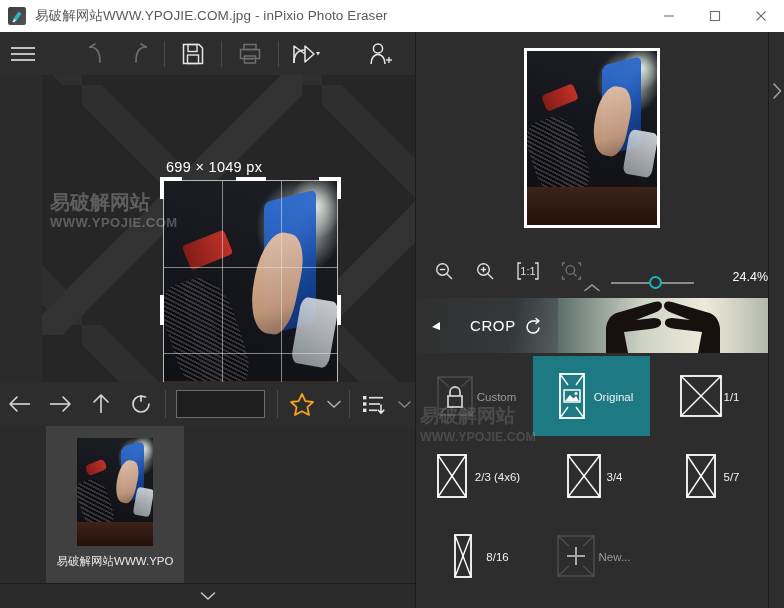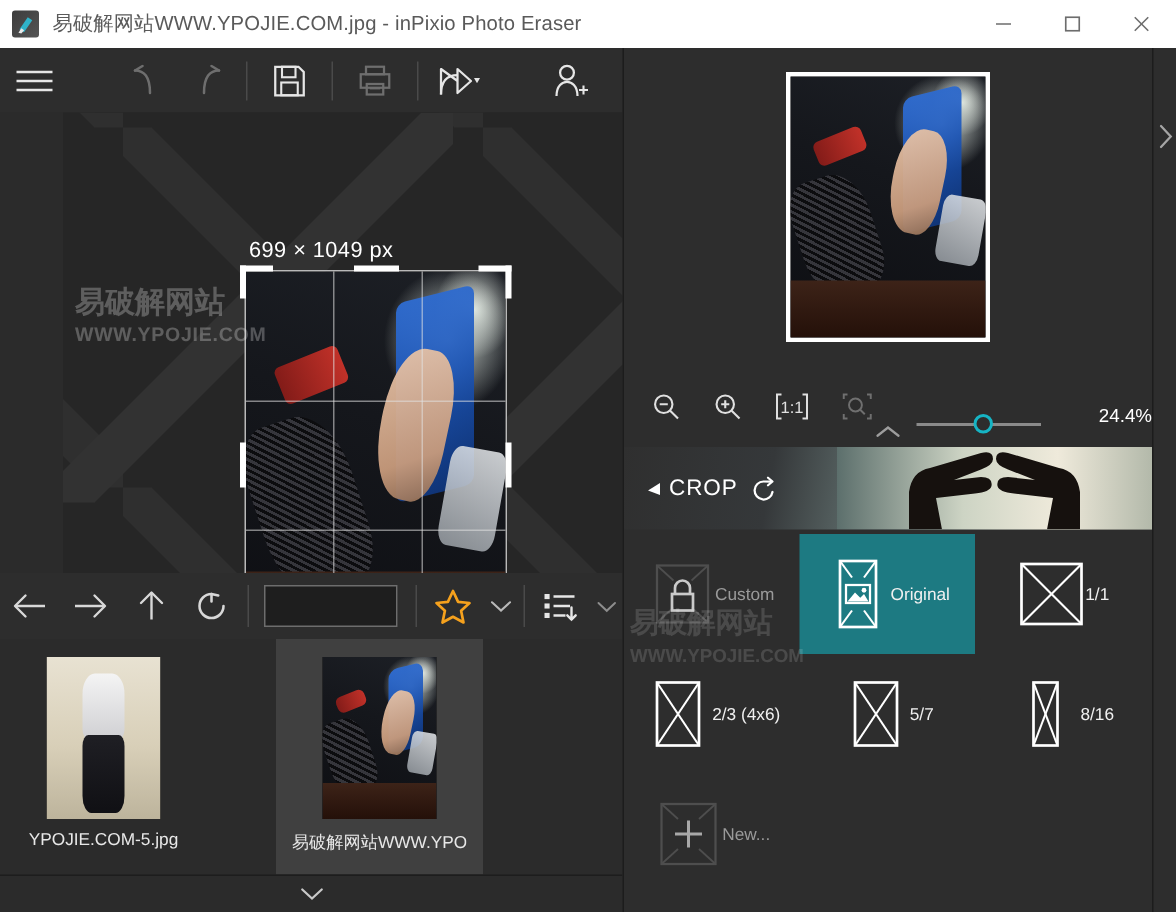--- a/index.html
+++ b/index.html
@@ -196,21 +196,21 @@
   .crop-header {
     position: absolute; left: 0; top: 266px; width: 352px; height: 55px;
     overflow: hidden; display: flex; align-items: center;
     background: linear-gradient(100deg,#2f2f2f 0%, #35383a 28%, #6b7c7a 52%, #cfd6c8 72%, #e3e0cf 88%, #b9bfb0 100%);
   }
   .crop-header .hands {
     position: absolute; right: 0; top: 0; width: 210px; height: 55px;
   }
   .ch-tri { margin-left: 14px; }
   .crop-title {
-    margin-left: 4px; font-size: 15px; color: #ffffff; letter-spacing: .6px;
+    margin-left: 28px; font-size: 15px; color: #ffffff; letter-spacing: .6px;
   }
   .crop-reset { margin-left: 8px; display: flex; align-items: center; }
   .presets {
     position: absolute; left: 0; top: 324px; width: 352px; height: 252px;
     display: flex; flex-wrap: wrap; align-content: flex-start;
   }
   .preset {
     width: 117px; height: 80px; display: flex; flex-direction: row;
     align-items: center; justify-content: center;
   }
@@ -406,26 +406,20 @@
       </svg>
     </div>
     <div class="bt-btn" style="width:22px">
       <svg width="13" height="9" viewBox="0 0 13 9">
           <path d="M1 2 L6.5 7.2 L12 2" fill="none" stroke="#8d8d8d" stroke-width="1.3" stroke-linecap="round"></path>
         </svg>
     </div>
   </div>
 
   <div class="filmstrip">
-    <div class="thumb-cell">
-      <div class="thumb-img">
-          <div class="ph2"></div>
-        </div>
-      <div class="thumb-label">YPOJIE.COM-5.jpg</div>
-    </div>
     <div class="thumb-cell selected">
       <div class="thumb-img">
         <div class="ph3">
           <div class="photo-car"></div>
           <div class="photo-red"></div>
           <div class="photo-skin"></div>
           <div class="photo-white"></div>
           <div class="photo-brown"></div>
         </div>
       </div>
@@ -570,20 +564,30 @@
         <div class="pglyph">
           <svg width="46" height="48" viewBox="0 0 46 48">
             <rect x="9" y="3" width="28" height="42" fill="none" stroke="#ffffff" stroke-width="1.8"></rect>
             <line x1="9" y1="3" x2="37" y2="45" stroke="#ffffff" stroke-width="1.4"></line>
             <line x1="37" y1="3" x2="9" y2="45" stroke="#ffffff" stroke-width="1.4"></line>
           </svg>
         </div>
         <div class="plabel">2/3 (4x6)</div>
       </div>
 
+      <div class="preset">
+        <div class="pglyph">
+          <svg width="46" height="48" viewBox="0 0 46 48">
+            <rect x="7" y="3" width="32" height="42" fill="none" stroke="#ffffff" stroke-width="1.8"></rect>
+            <line x1="7" y1="3" x2="39" y2="45" stroke="#ffffff" stroke-width="1.4"></line>
+            <line x1="39" y1="3" x2="7" y2="45" stroke="#ffffff" stroke-width="1.4"></line>
+          </svg>
+        </div>
+        <div class="plabel">3/4</div>
+      </div>
 
 
       <div class="preset">
         <div class="pglyph">
           <svg width="46" height="48" viewBox="0 0 46 48">
             <rect x="9" y="3" width="28" height="42" fill="none" stroke="#ffffff" stroke-width="1.8"></rect>
             <line x1="9" y1="3" x2="37" y2="45" stroke="#ffffff" stroke-width="1.4"></line>
             <line x1="37" y1="3" x2="9" y2="45" stroke="#ffffff" stroke-width="1.4"></line>
           </svg>
         </div>

